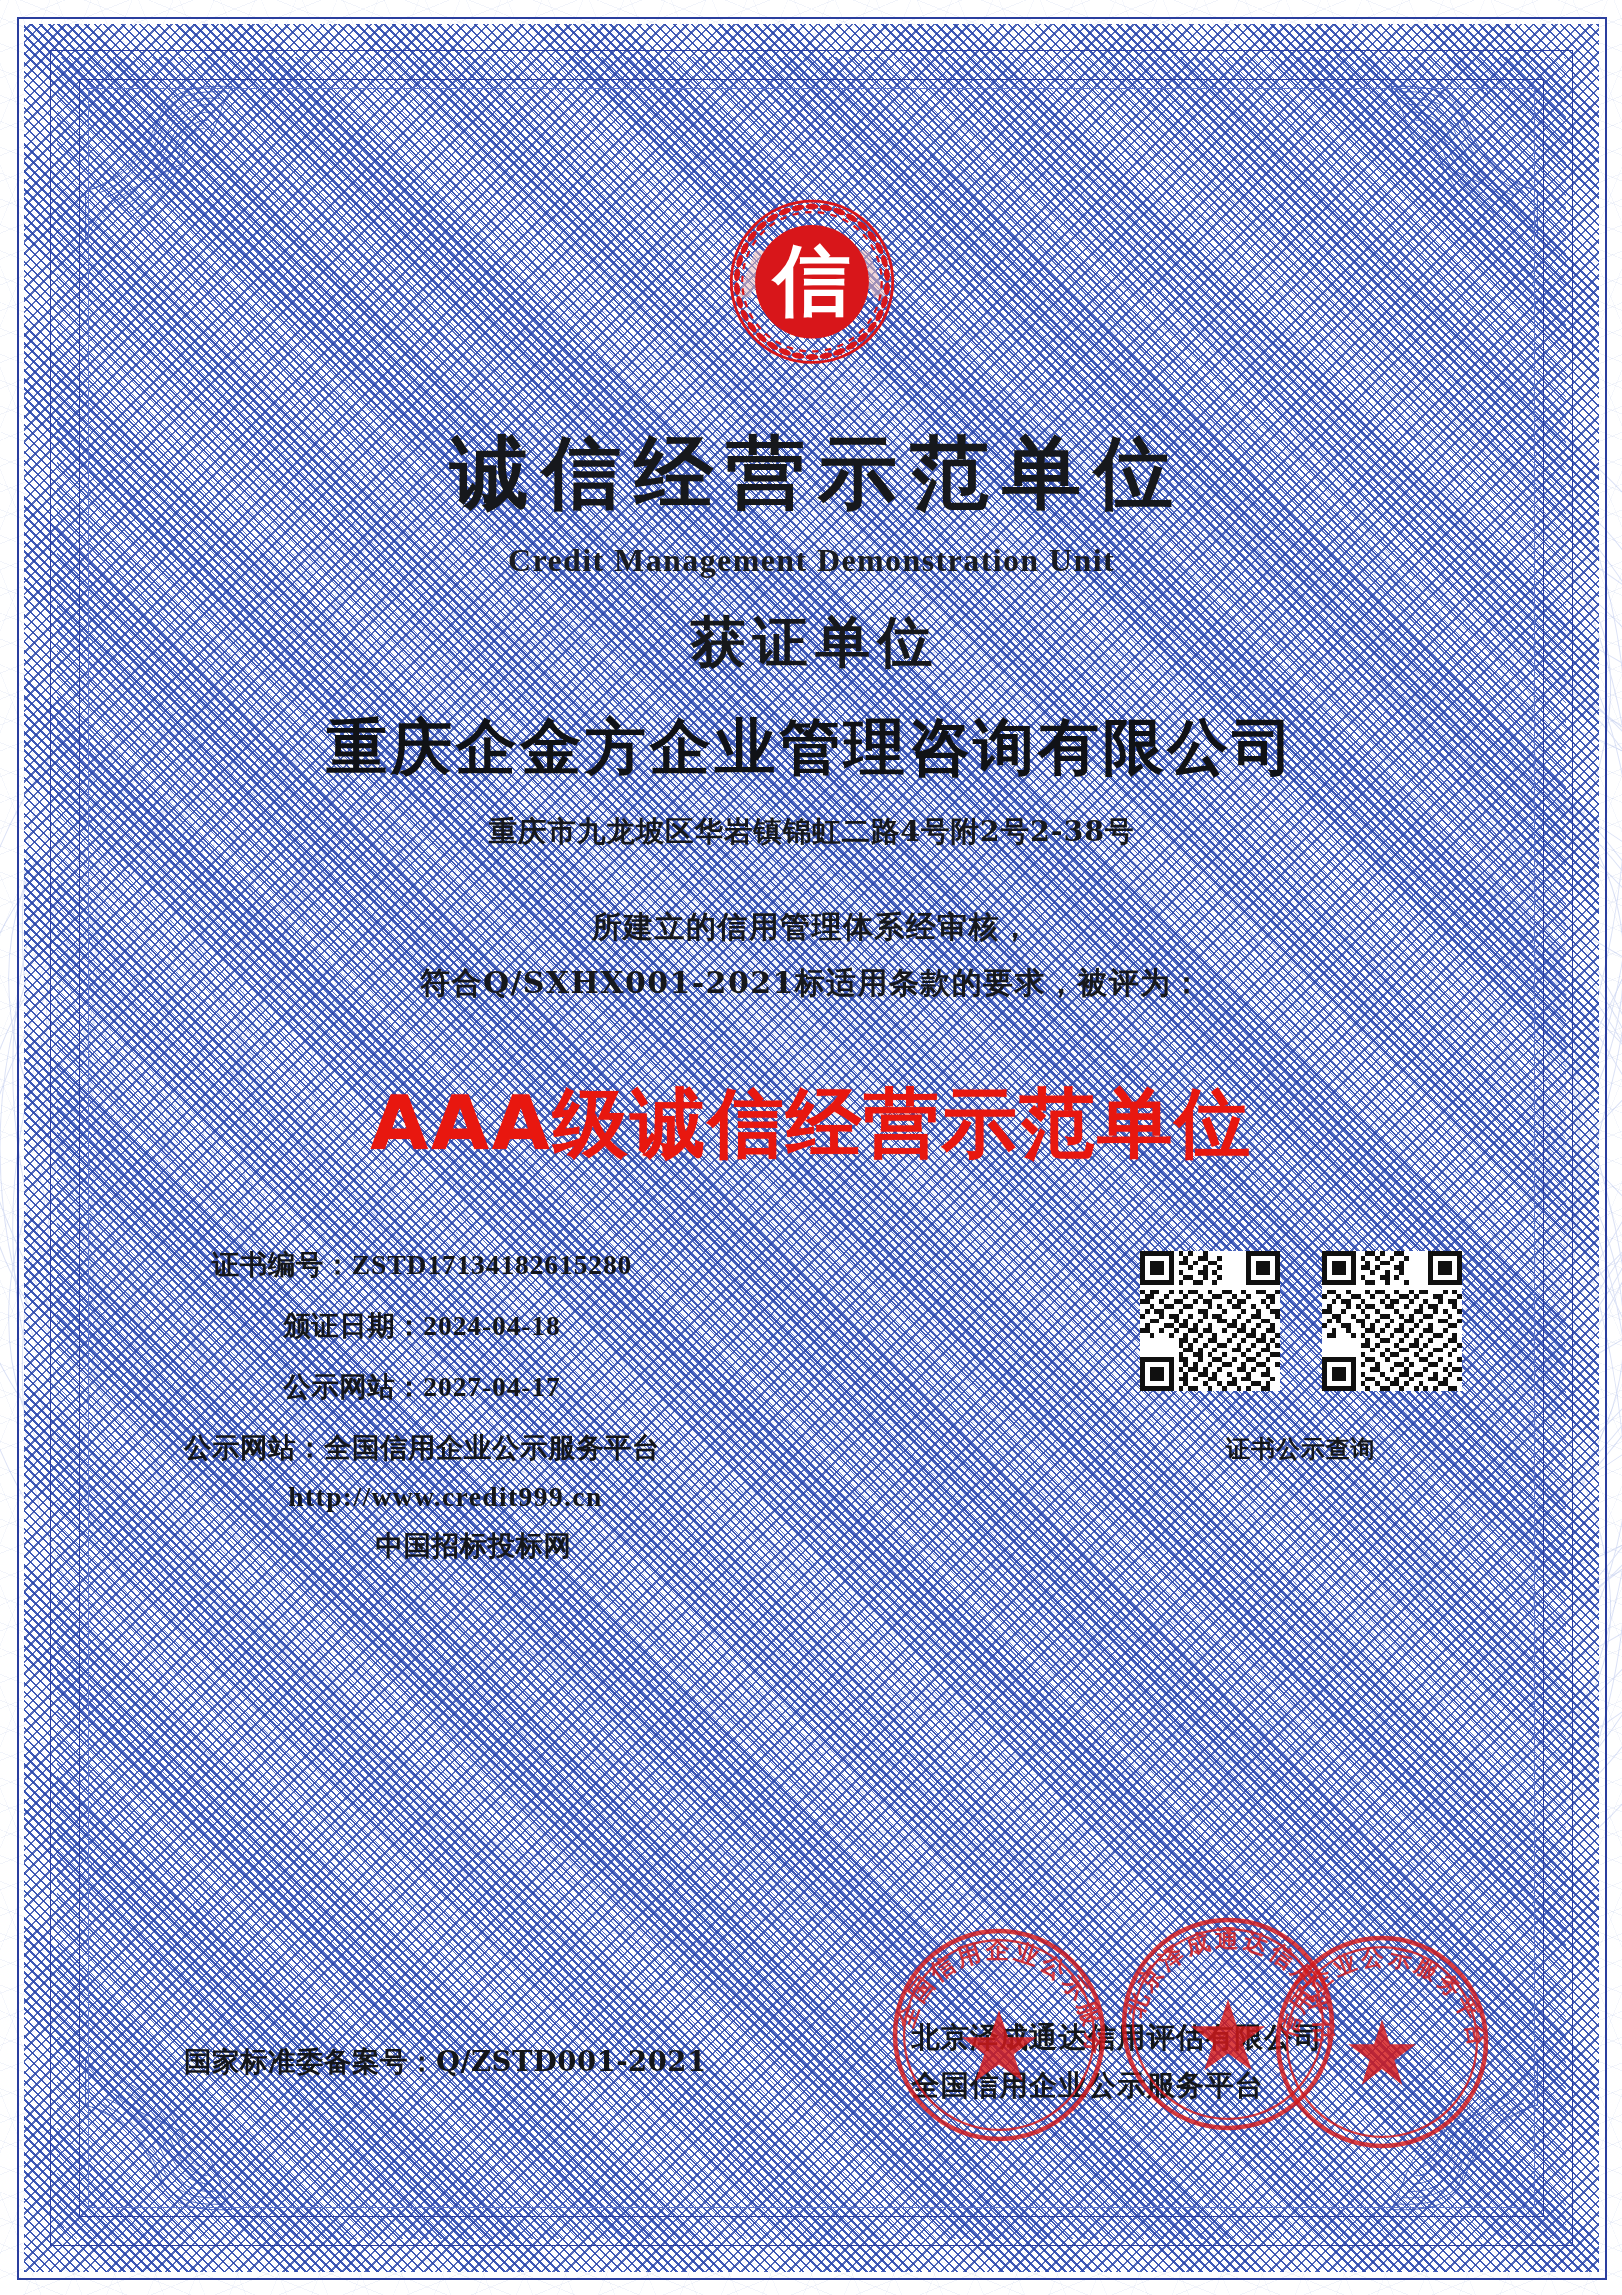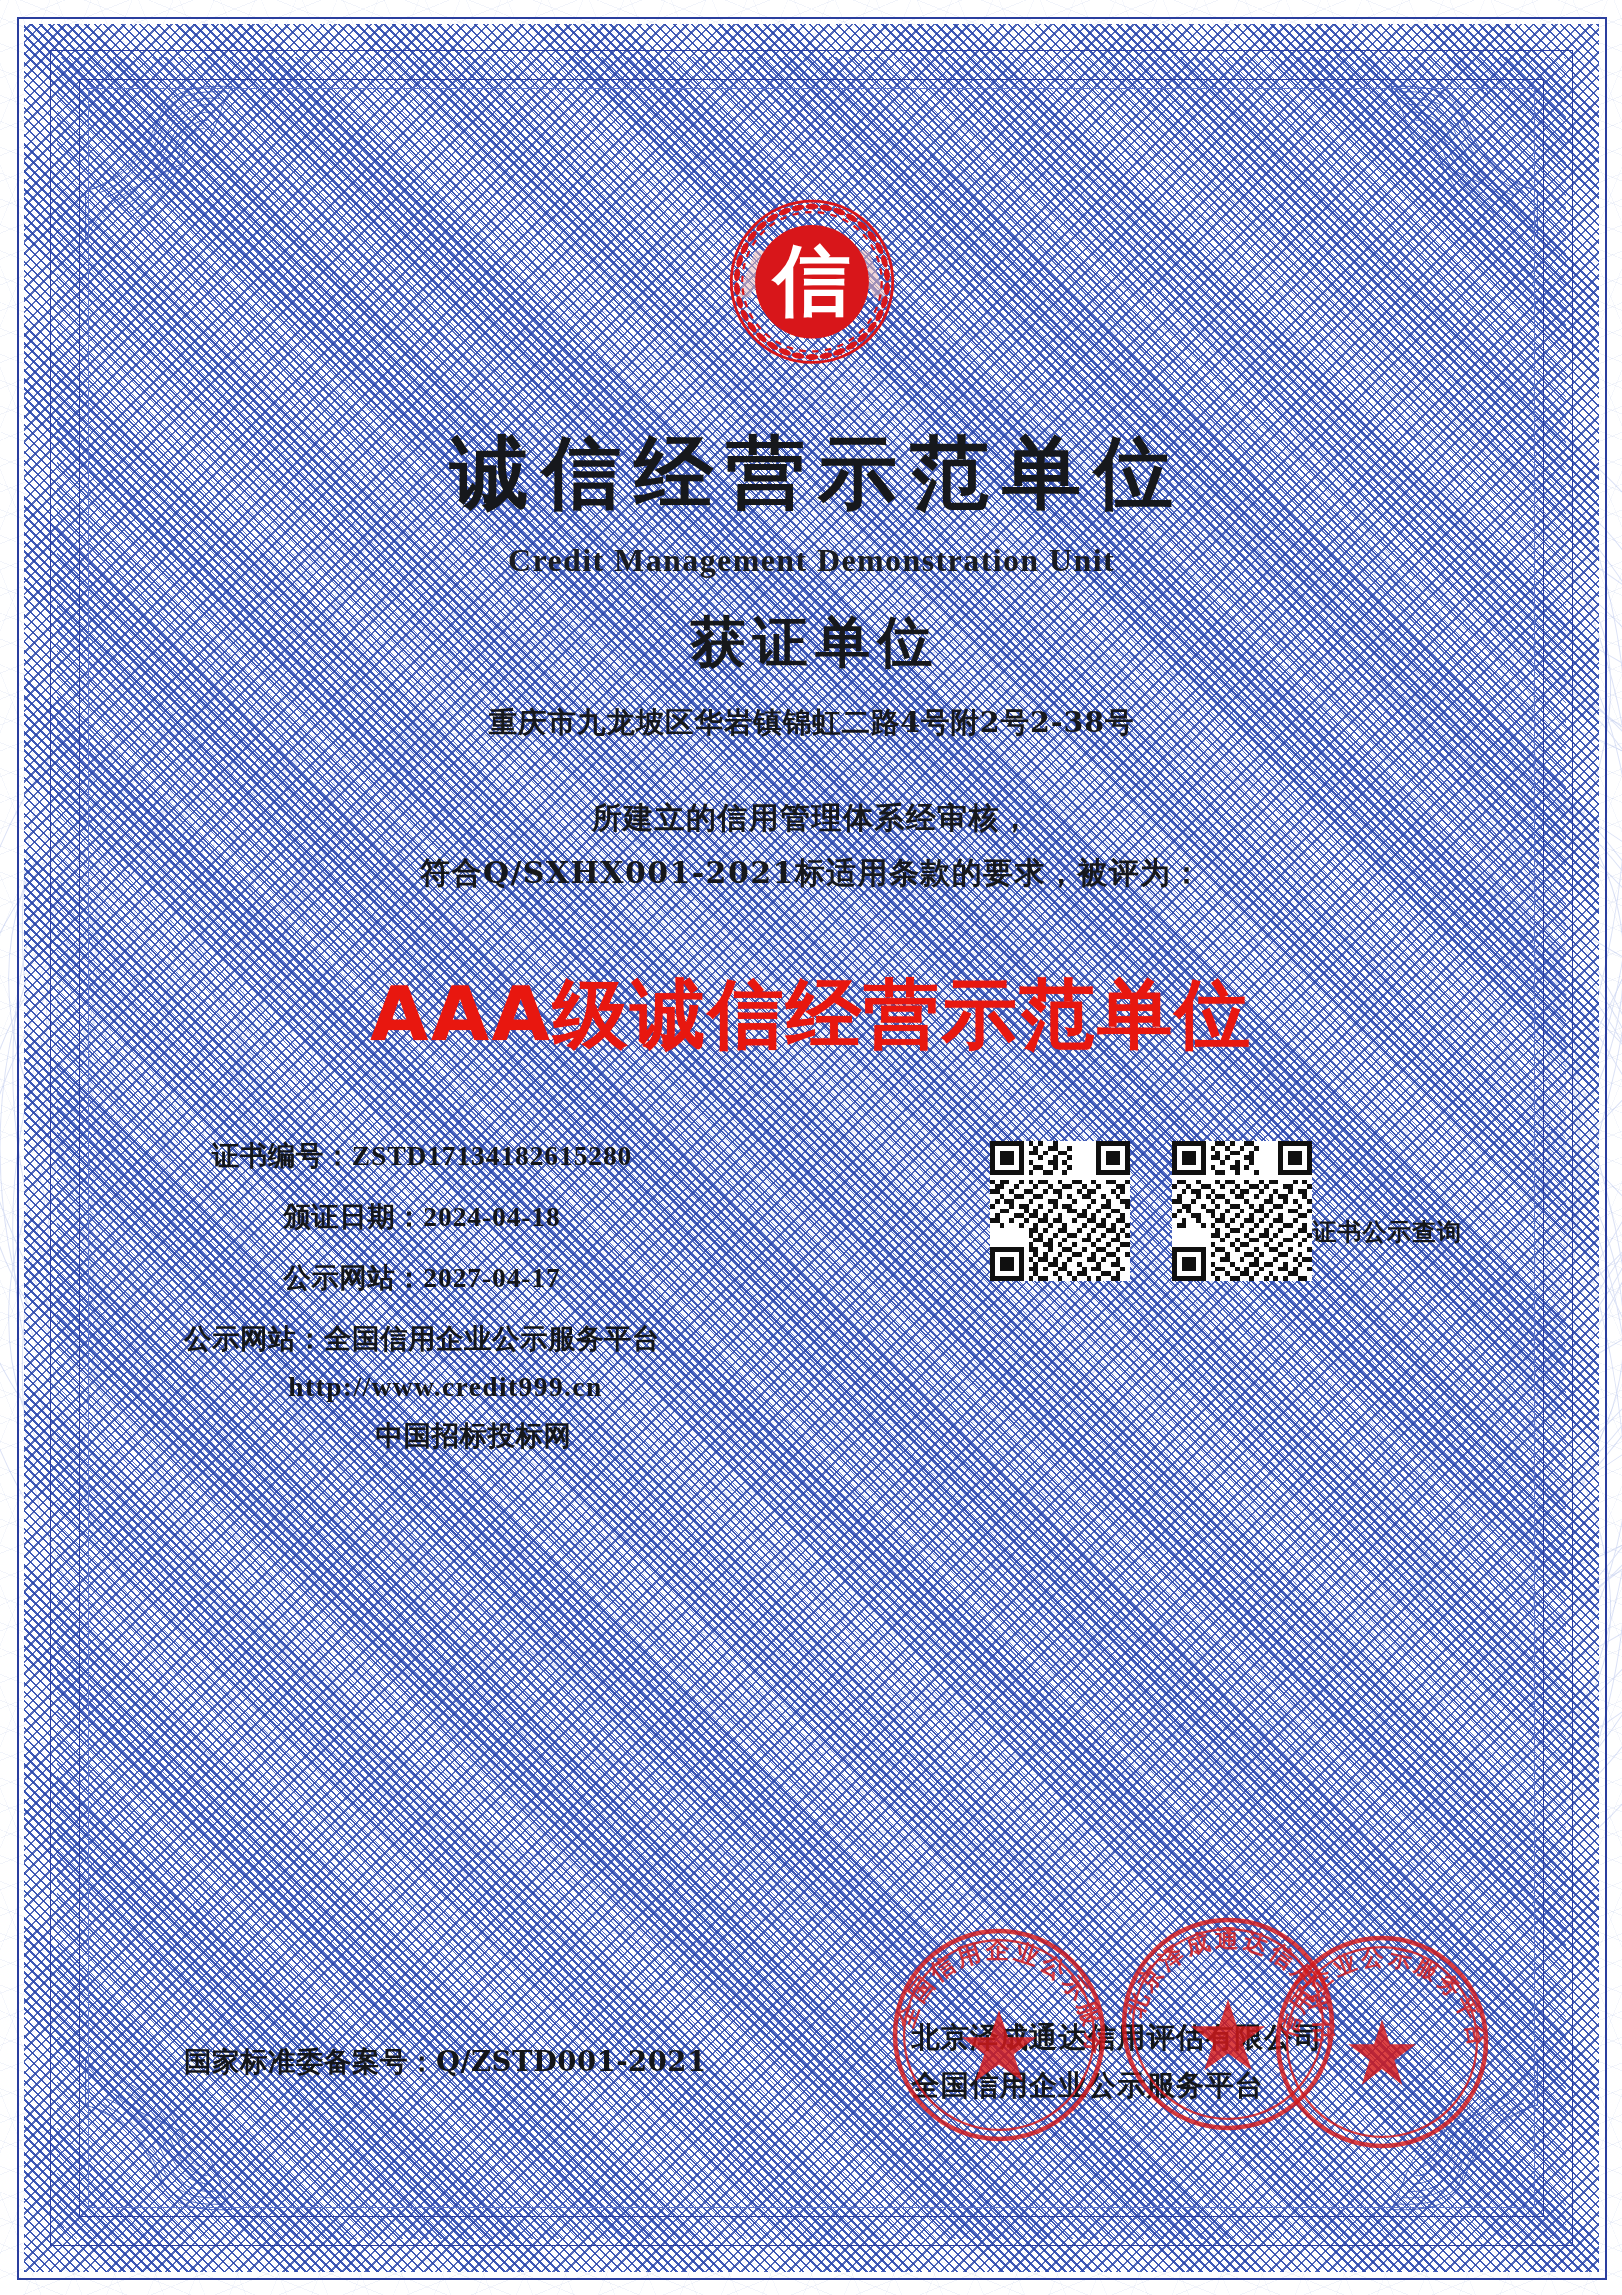--- a/index.html
+++ b/index.html
@@ -210,20 +210,21 @@
     font-family: "Liberation Serif", serif;
     padding-left: 47px;
     letter-spacing: 1.4px;
   }
   .site-block .sub {
     padding-left: 103px;
   }
 
   .qr-area {
     display: flex;
+    flex-direction: column;
     align-items: center;
     margin-top: 3.7px;
     margin-right: 9.2px;
   }
   .qr-row { display: flex; gap: 42px; }
   .qr { width: 140px; height: 140px; }
   .qr-caption {
     margin-top: 42px;
     font-size: 24px;
     font-weight: bold;
@@ -426,20 +427,21 @@
           <circle cx="145" cy="112" r="62" fill="#d8161a"></circle>
           <text x="145" y="140" text-anchor="middle" font-family="DejaVu Serif, serif" font-size="84" font-weight="bold" fill="#ffffff">信</text>
         </g>
       </svg>
     </div>
 
     <div class="title-cn">诚信经营示范单位</div>
     <div class="title-en">Credit Management Demonstration Unit</div>
 
     <div class="awardee-label">获证单位</div>
+    <div class="company-name">重庆企金方企业管理咨询有限公司</div>
     <div class="company-addr">重庆市九龙坡区华岩镇锦虹二路4号附2号2-38号</div>
 
     <div class="statement">
       <div>所建立的信用管理体系经审核，</div>
       <div>符合Q/SXHX001-2021标适用条款的要求，被评为：</div>
     </div>
 
     <div class="grade">AAA级诚信经营示范单位</div>
 
     <div class="details-area">

